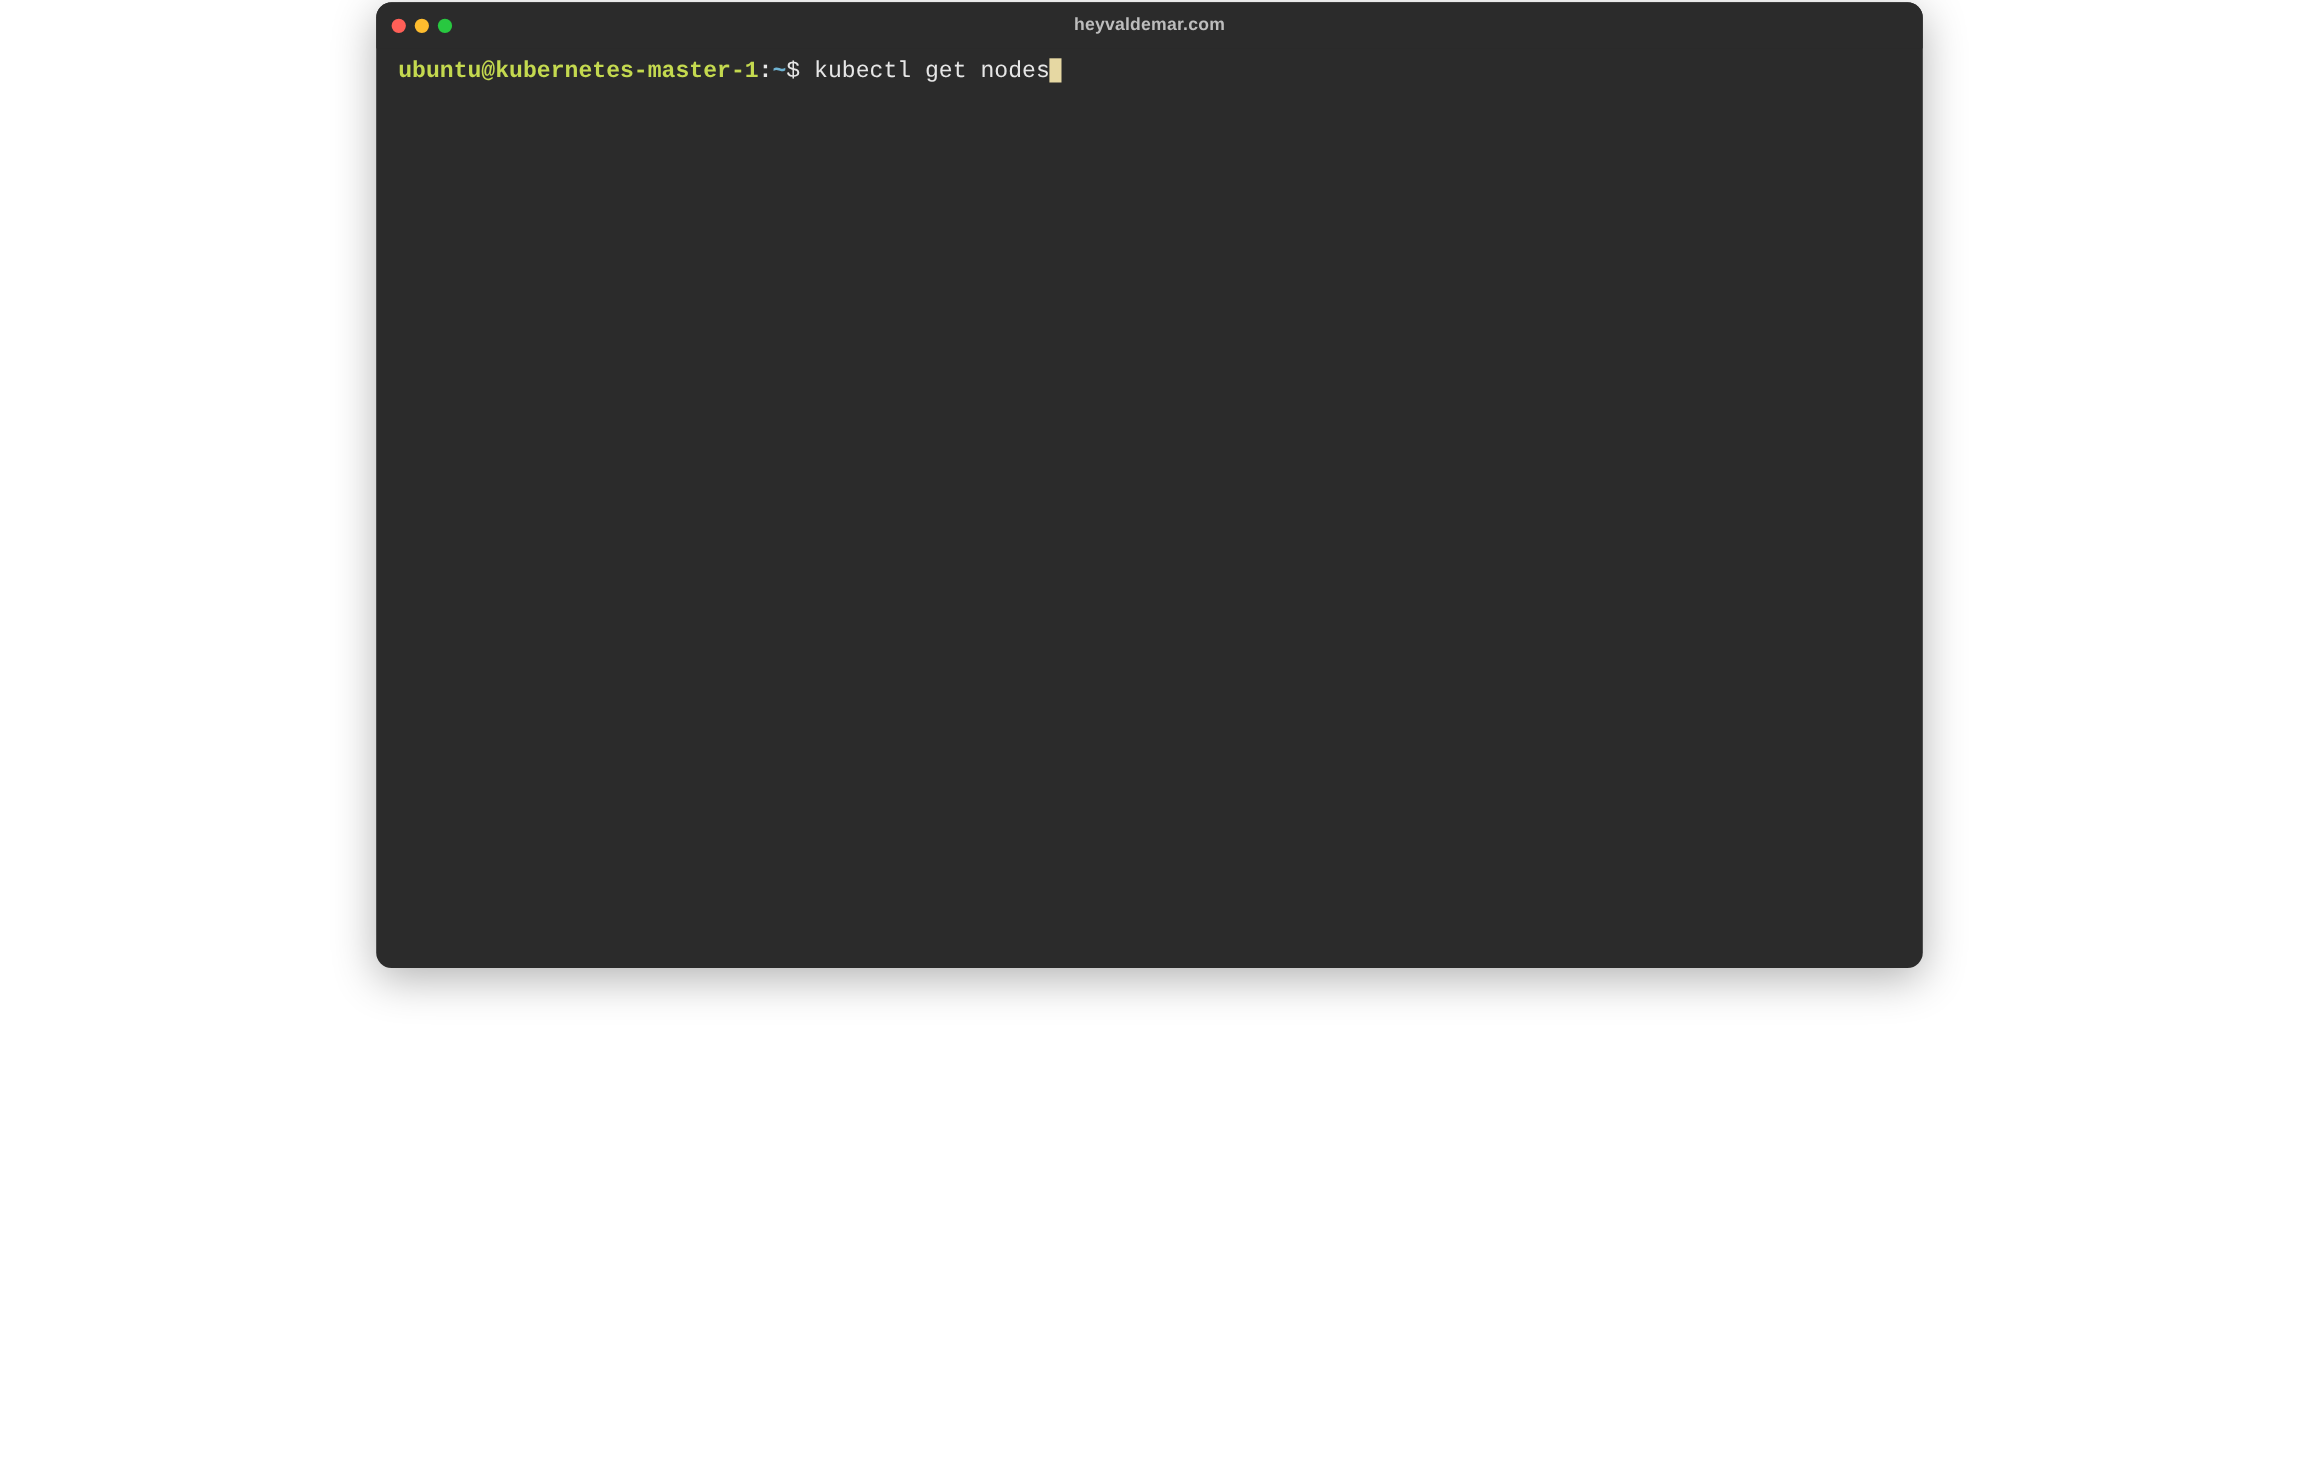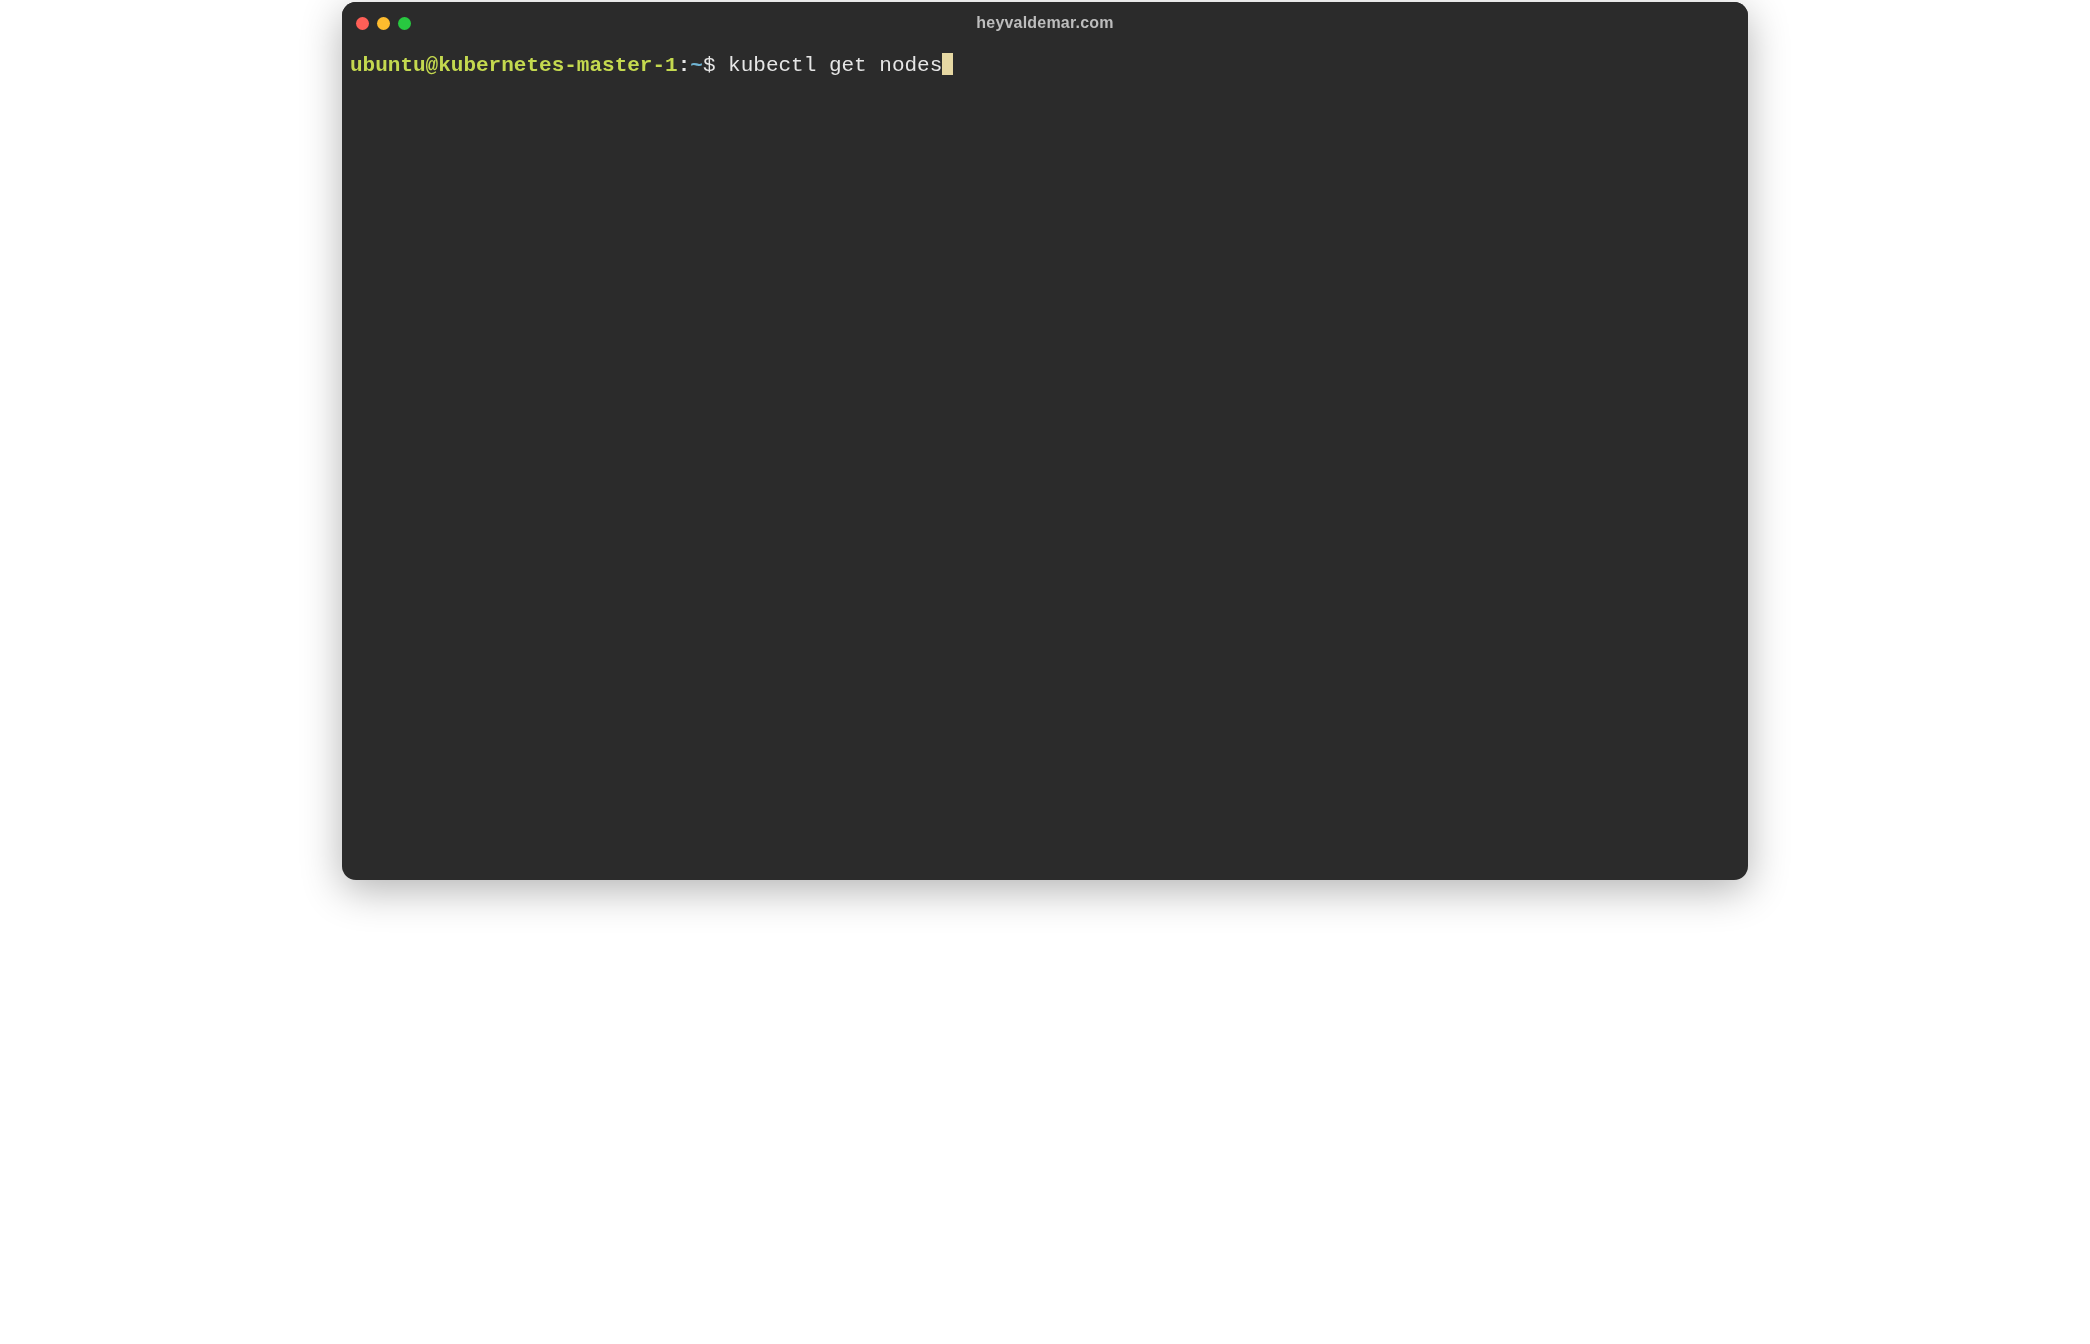--- a/index.html
+++ b/index.html
@@ -53,21 +53,21 @@
       left: 50%;
       transform: translateX(-50%);
       color: #bdbdbd;
       font-size: 16px;
       font-weight: 600;
       letter-spacing: 0.2px;
       font-family: -apple-system, BlinkMacSystemFont, "Segoe UI", Helvetica, Arial, sans-serif;
     }
     .terminal-body {
       flex: 1;
-      padding: 8px 8px;
+      padding: 8px 20px;
       font-size: 21px;
       line-height: 1.35;
       color: #e6e6e6;
       overflow: hidden;
     }
     .prompt-line {
       display: inline;
       white-space: pre;
     }
     .seg-user-host {

